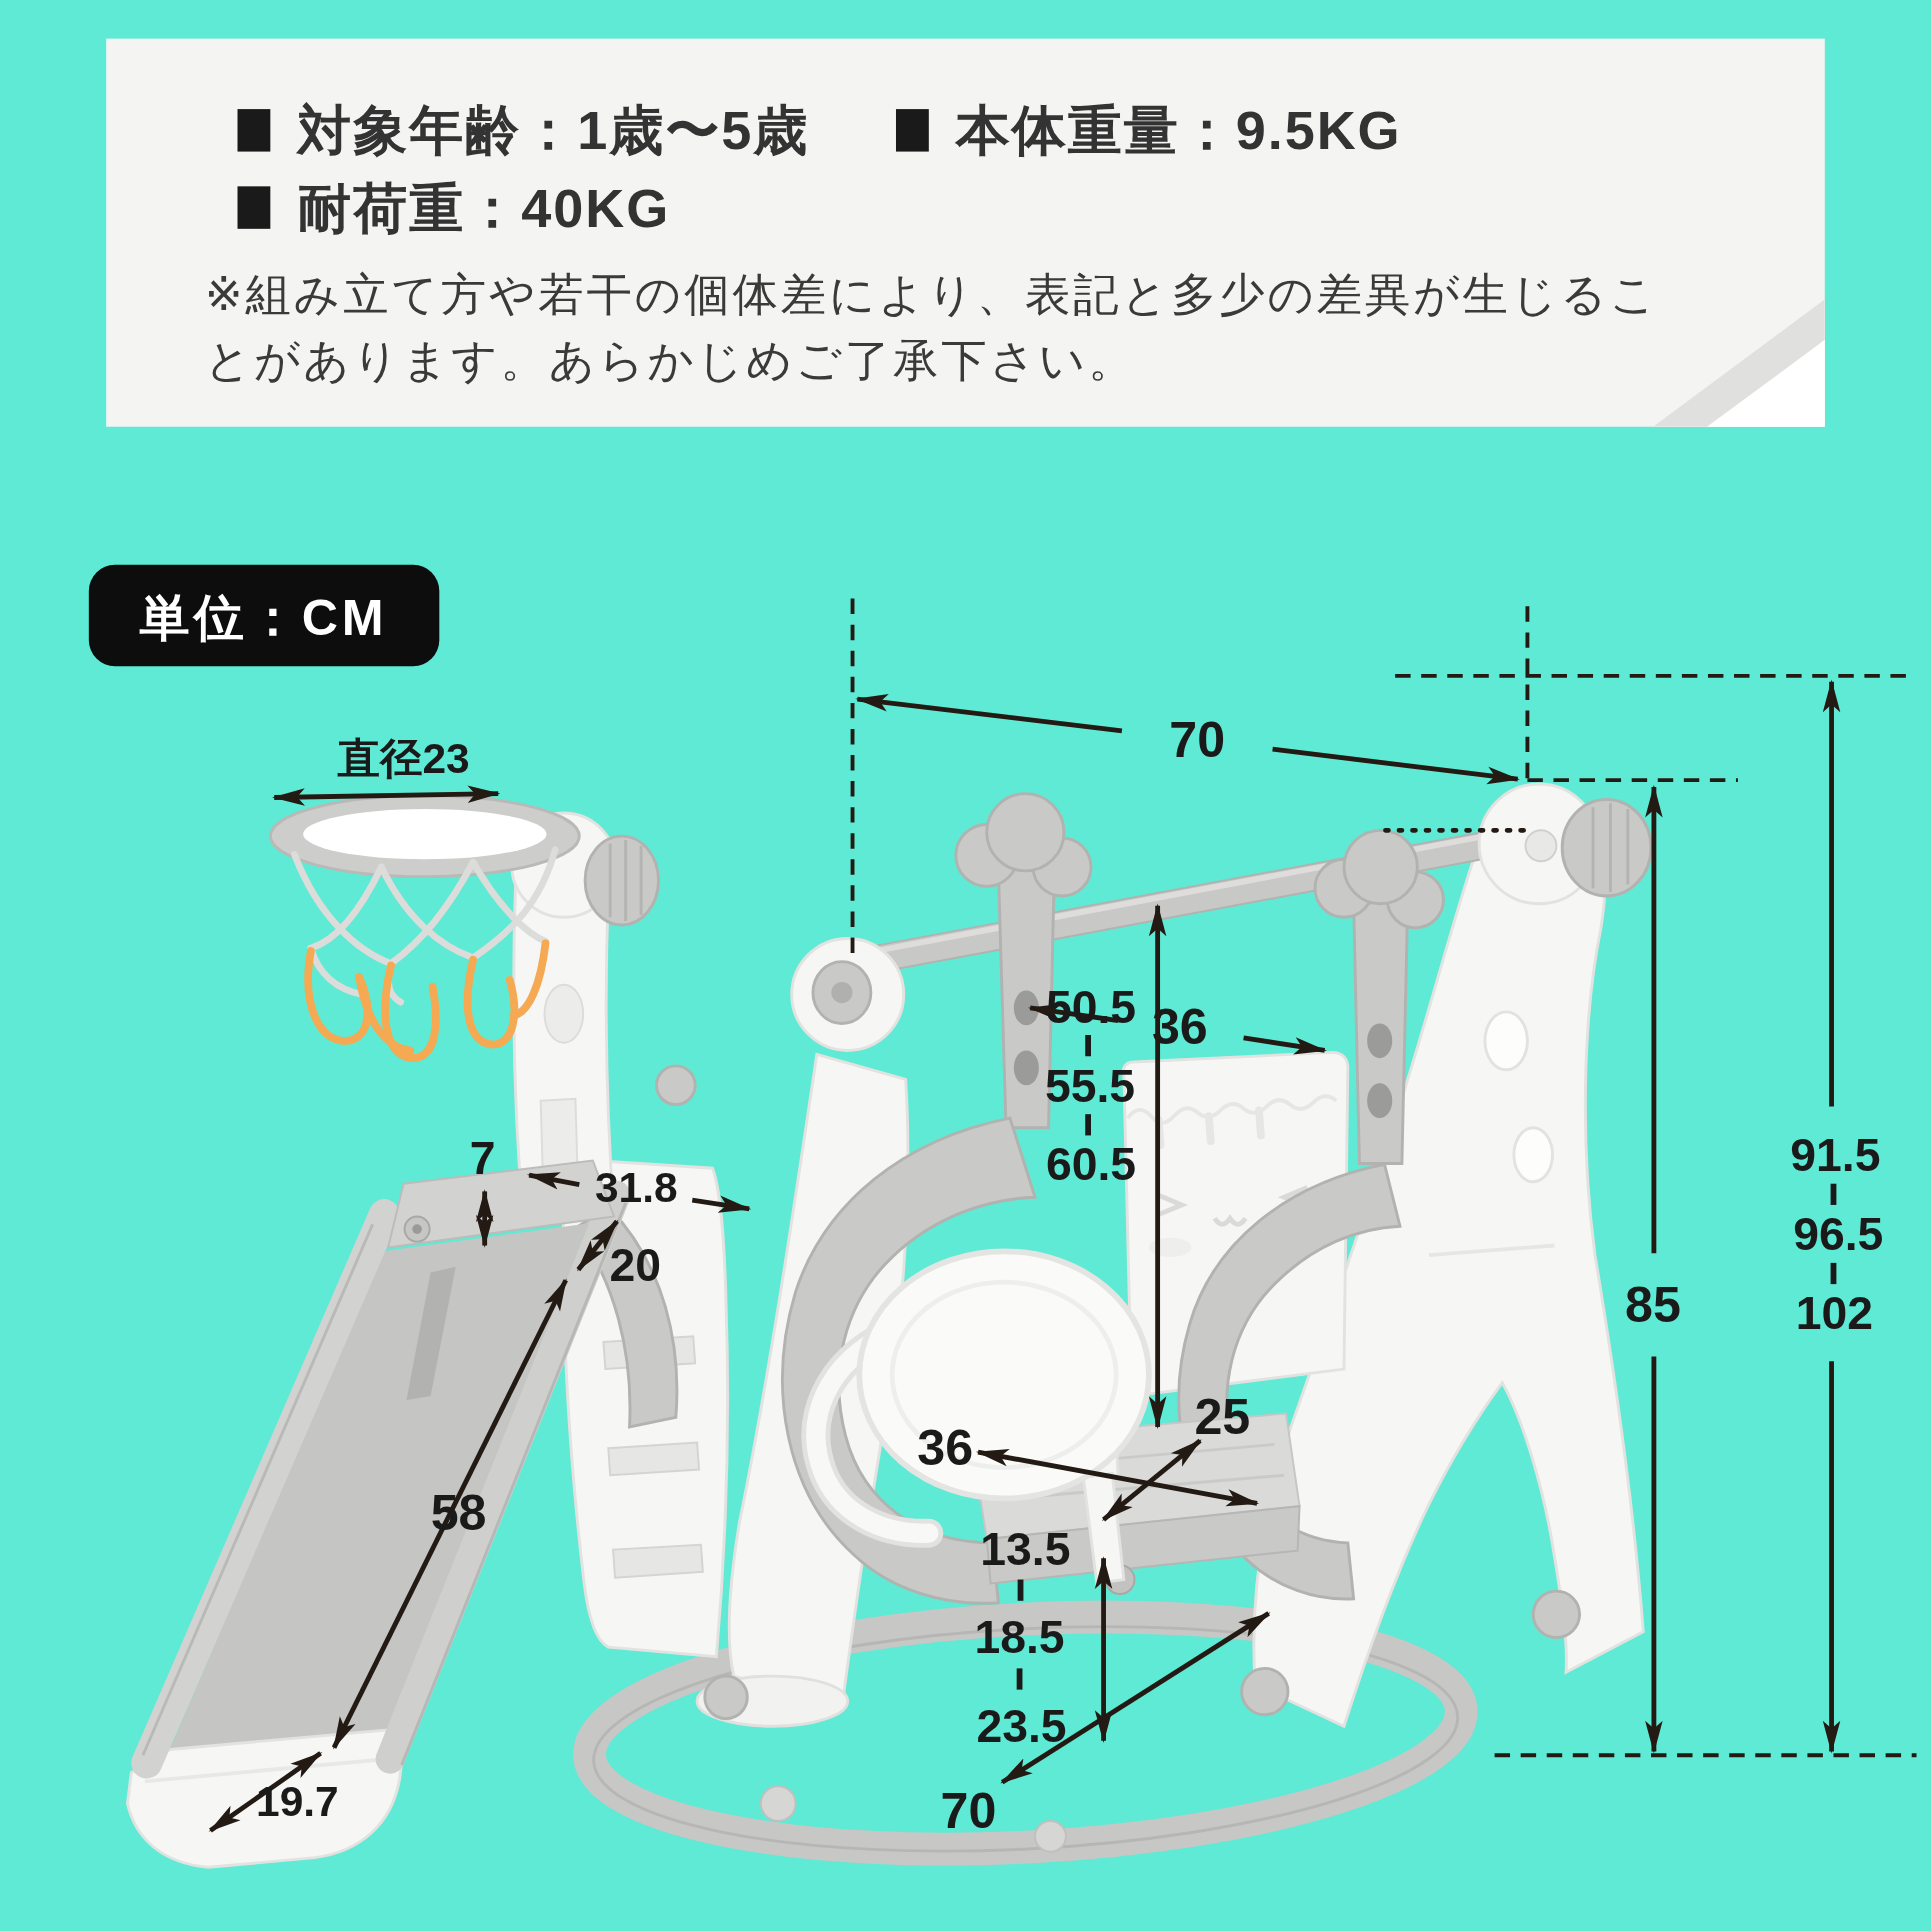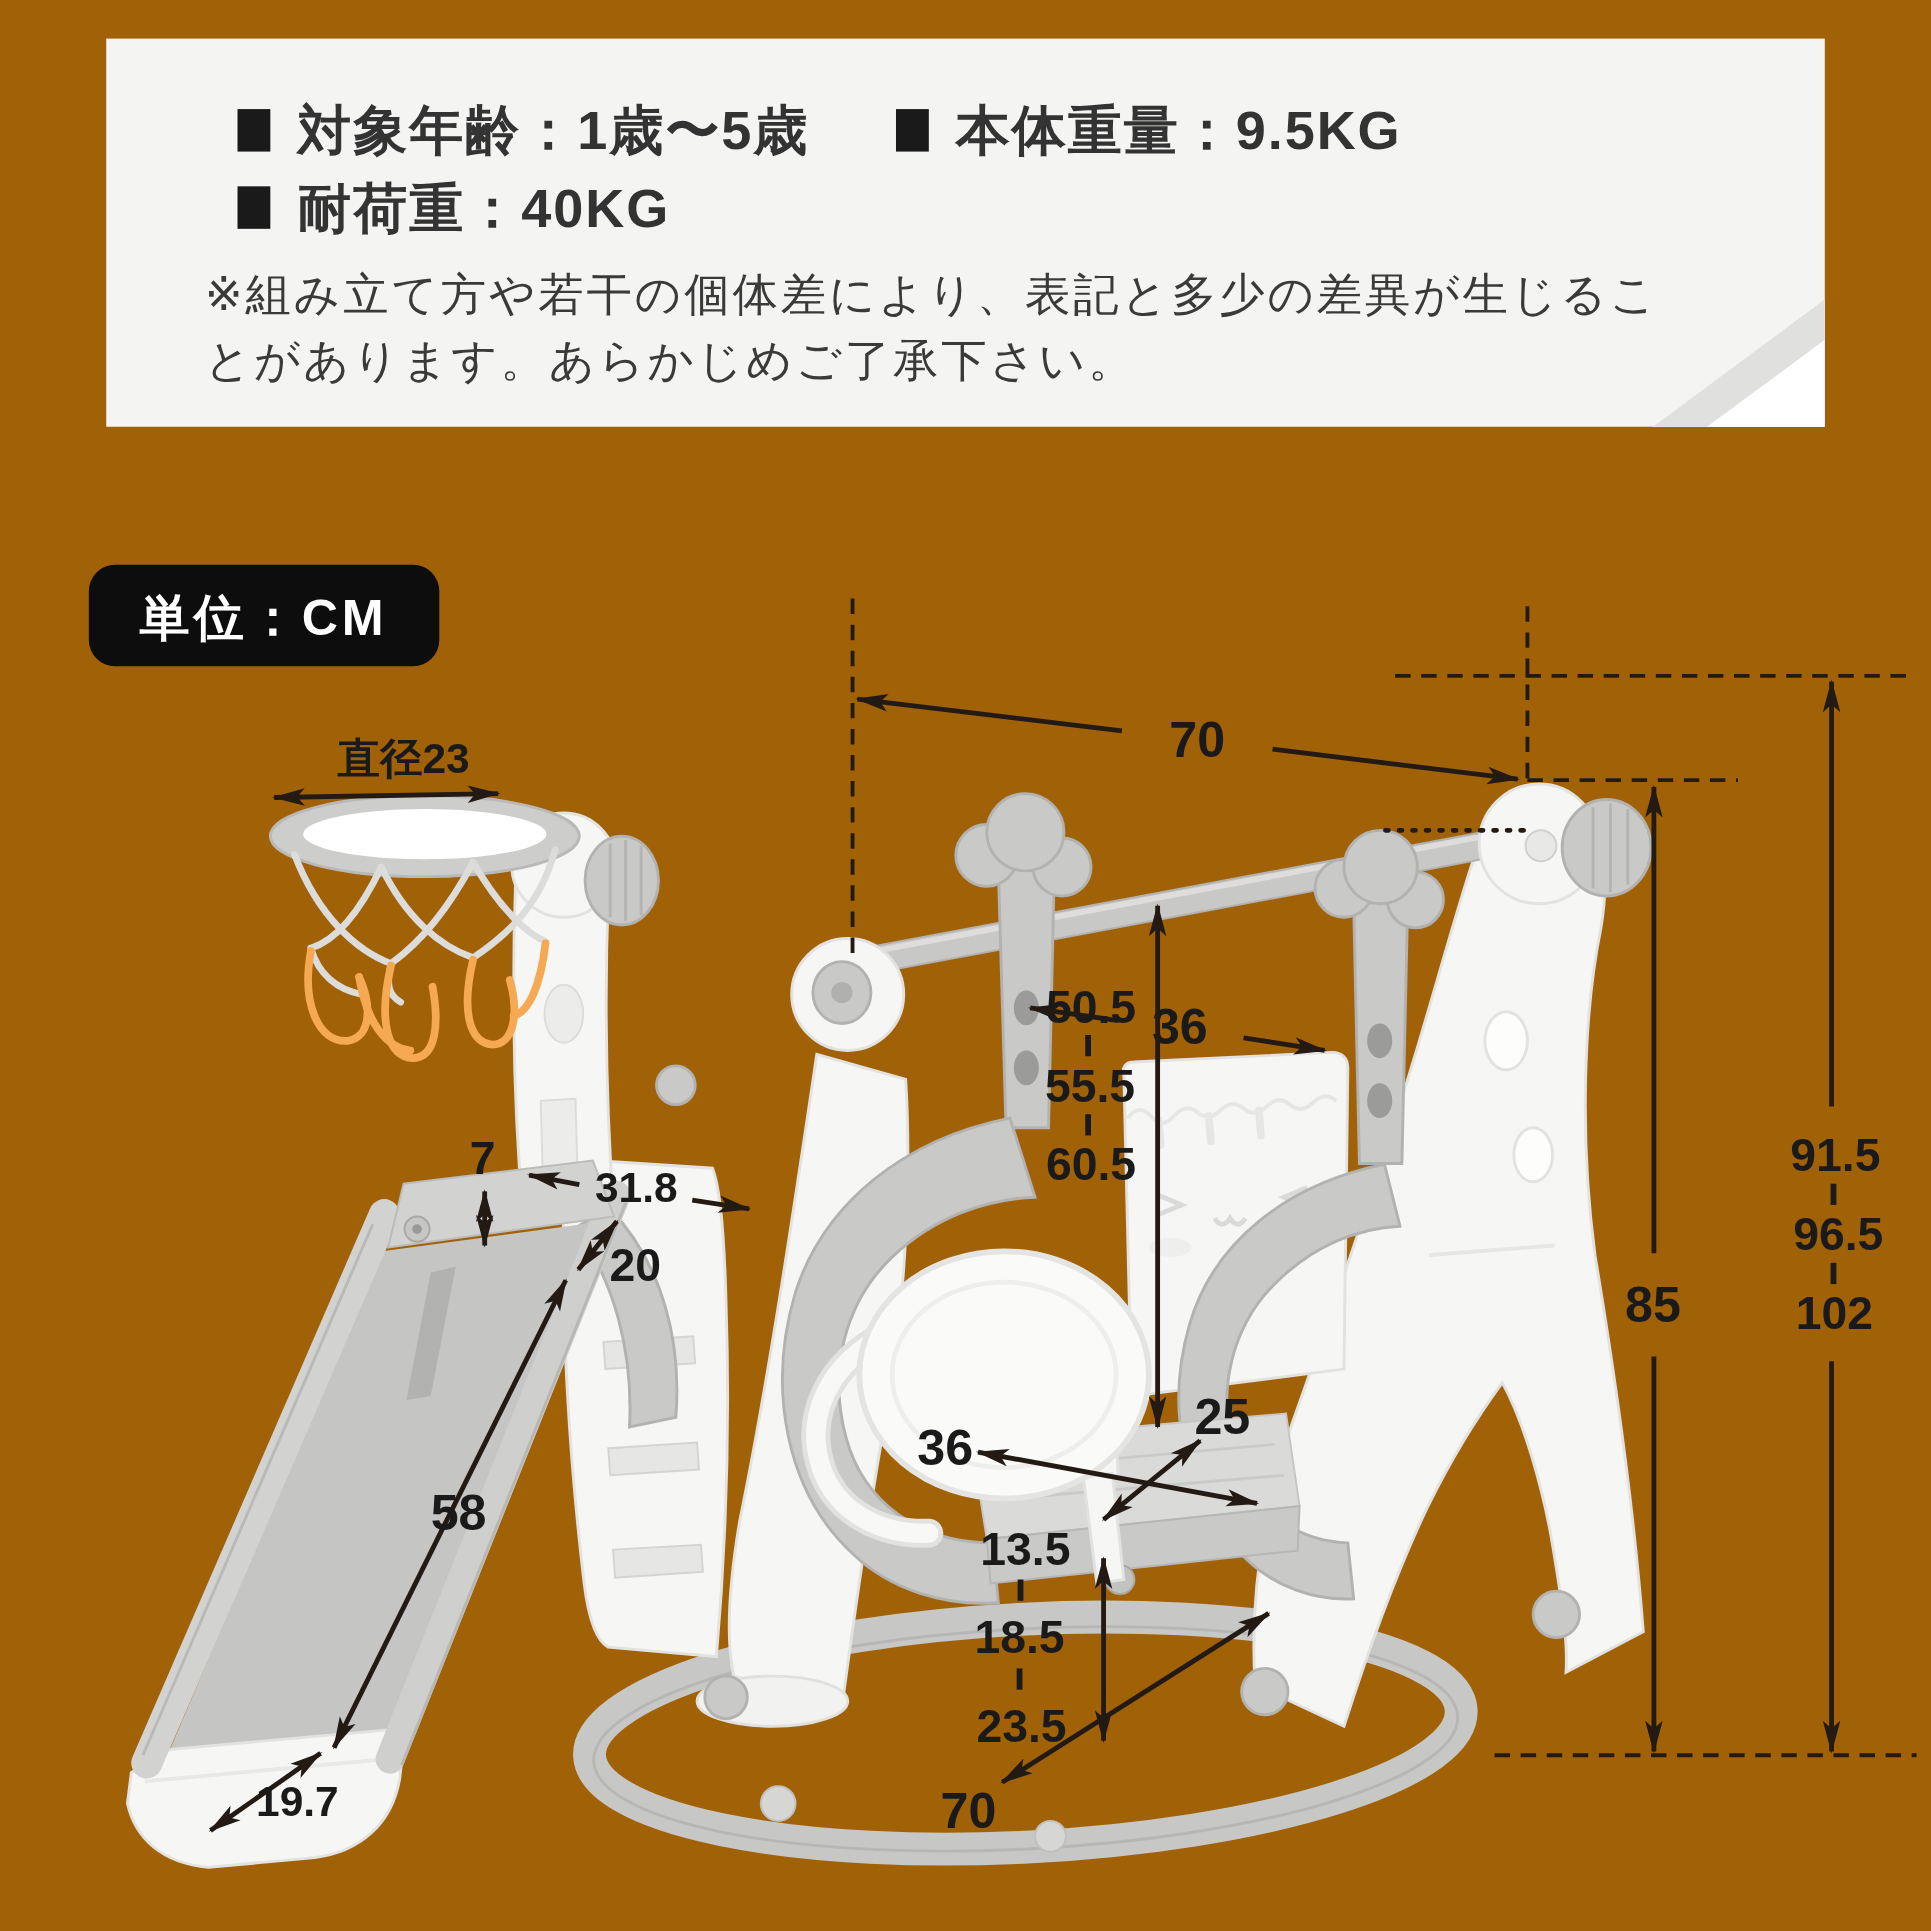--- a/index.html
+++ b/index.html
@@ -1,16 +1,16 @@
 <!DOCTYPE html>
 <html><head>
 <meta charset="utf-8">
 <style>
   html,body{margin:0;padding:0;background:#ffffff;}
-  .page{width:1931px;height:1931px;position:relative;background:#a16207;overflow:hidden;
+  .page{width:1931px;height:1931px;position:relative;background:#5eead4;overflow:hidden;
         font-family:"Liberation Sans","DejaVu Sans",sans-serif;}
   svg{display:block}
   text{font-family:"Liberation Sans","DejaVu Sans",sans-serif;}
   .spec{font-size:56px;font-weight:bold;fill:#333333;letter-spacing:2px;}
   .note{font-size:47px;fill:#3a3a3a;letter-spacing:3px;}
   .badge-text{font-size:52px;fill:#ffffff;font-weight:bold;letter-spacing:4px;}
   .dim{font-size:48px;font-weight:bold;fill:#1a1a1a;}
   .dim-s{font-size:44px;font-weight:bold;fill:#1a1a1a;}
   .dim-l{font-size:52px;font-weight:bold;fill:#1a1a1a;}
   .dline{stroke:#241a14;stroke-width:5;fill:none;}

